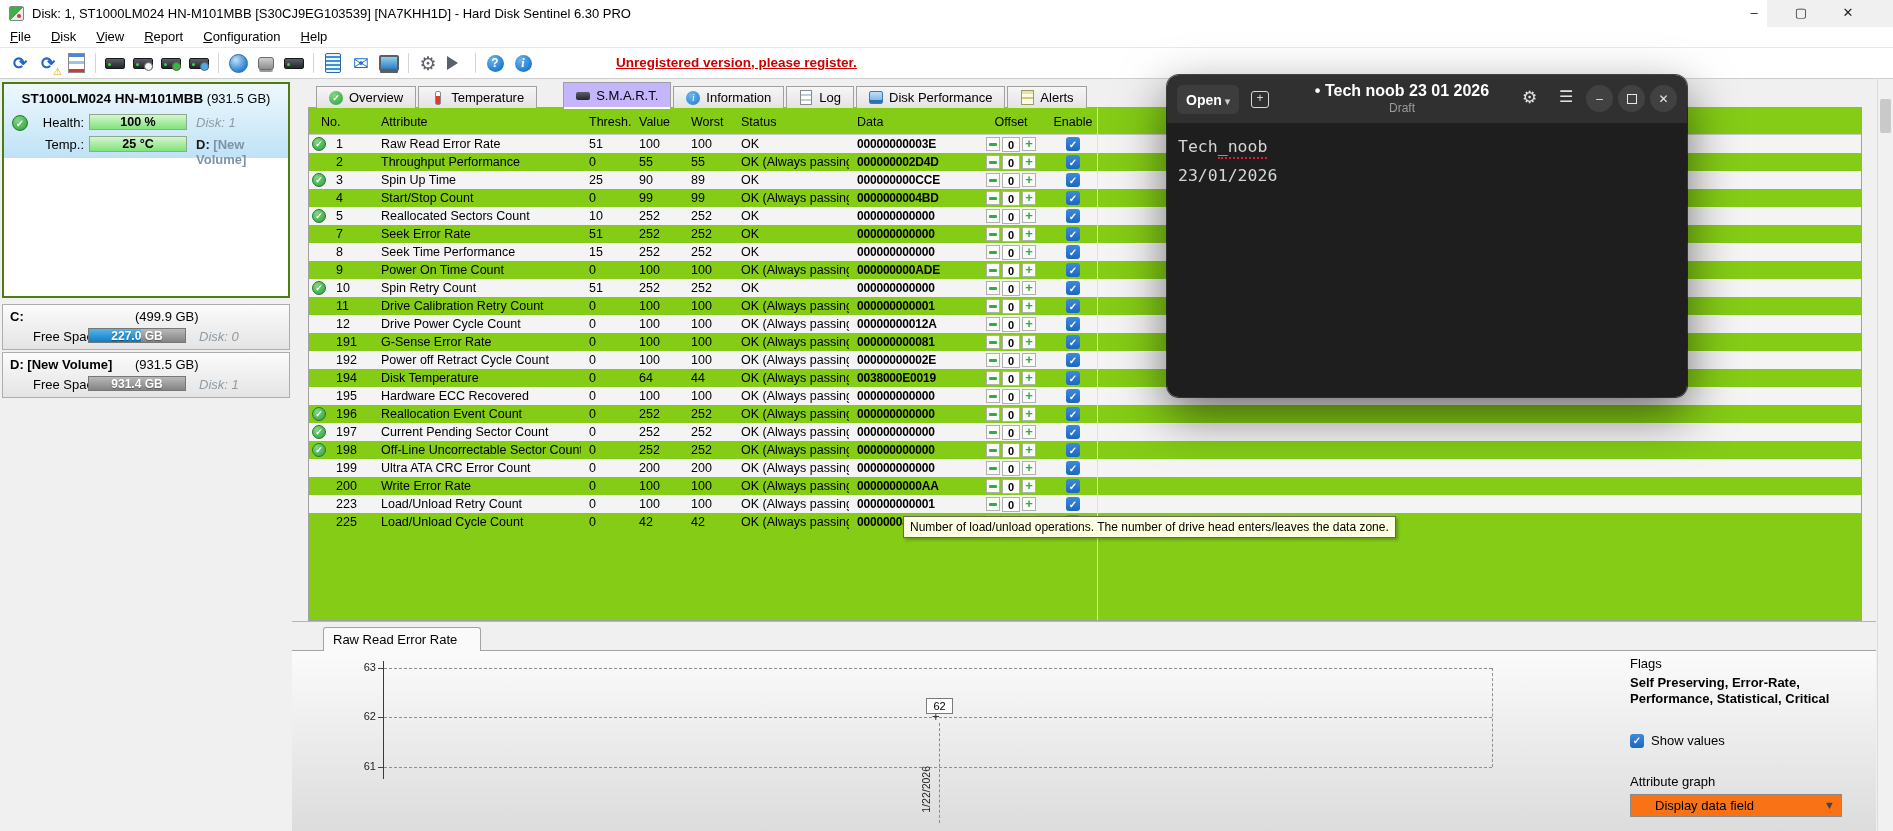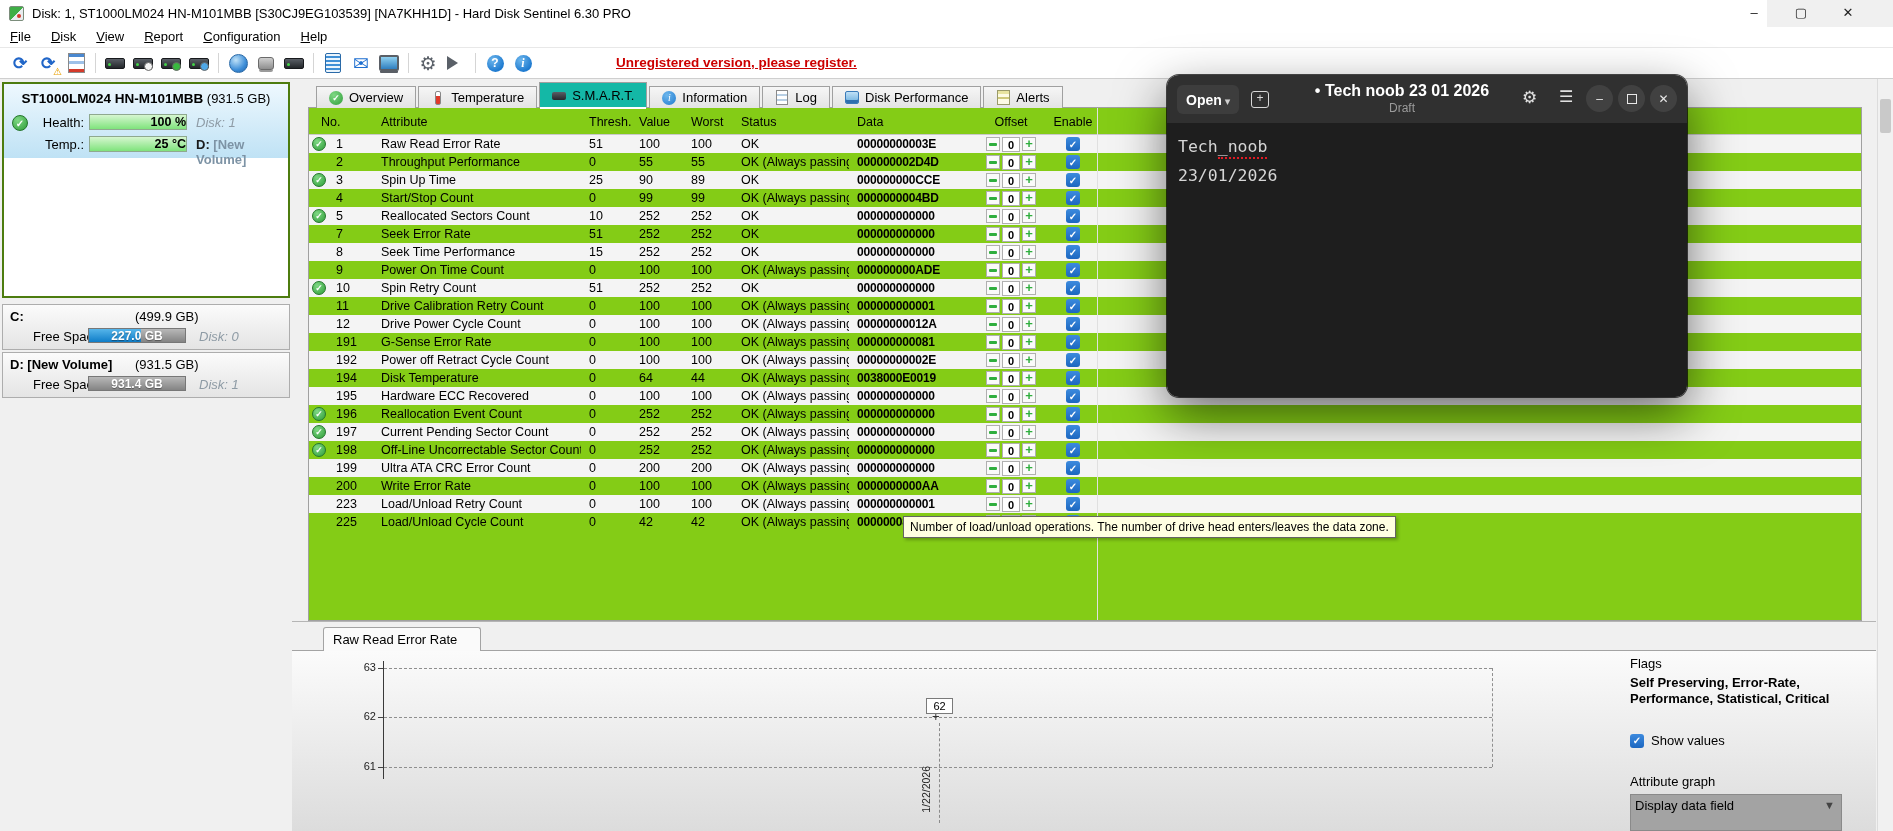--- a/index.html
+++ b/index.html
@@ -51,40 +51,40 @@
   .disk-panel { position:absolute; left:2px; top:82px; width:288px; height:216px; background:#fff; border:2px solid #4d7c0f; }
   .disk-head { position:absolute; left:0; top:0; width:100%; height:74px; background:linear-gradient(#eef8fe,#bfe2f5); }
   .disk-title { position:absolute; top:7px; width:100%; text-align:center; font-size:13px; white-space:nowrap; }
   .disk-title b { font-size:13.5px; }
   .ok-badge { position:absolute; left:8px; top:31px; width:16px; height:16px; border-radius:50%;
     background:radial-gradient(circle at 35% 30%,#7fd884,#2f9e39); border:1px solid #23762b; color:#fff; font-size:10px; font-weight:bold;
     display:flex; align-items:center; justify-content:center; }
   .gauge-row { position:absolute; left:0; width:100%; height:18px; font-size:13px; }
   .gauge-label { position:absolute; left:36px; width:44px; text-align:right; top:2px; }
   .gauge-bar { position:absolute; left:85px; top:1px; width:98px; height:16px; border:1px solid #8fa98f;
-    background:linear-gradient(#d6f6d0,#7fe37c); text-align:right; font-size:12.5px; font-weight:600; line-height:14px; }
+    background:linear-gradient(#d6f6d0,#7fe37c); text-align:center; font-size:12.5px; font-weight:600; line-height:14px; }
   .gauge-note { position:absolute; left:192px; top:2px; font-style:italic; color:#8e9ba5; }
   .gauge-note b { color:#1a1a1a; font-style:normal; }
   .gauge-note .volname { color:#7d93a5; font-style:normal; font-weight:bold; }
 
   .vol-panel { position:absolute; left:2px; width:288px; height:46px; background:linear-gradient(#fbfbfb,#e4e4e4); border:1px solid #adadad; font-size:13px; }
   .vol-name { position:absolute; left:7px; top:4px; font-weight:bold; }
   .vol-size { position:absolute; left:132px; top:4px; }
   .vol-free-label { position:absolute; left:30px; top:24px; }
   .vol-bar { position:absolute; left:85px; top:23px; width:98px; height:15px; border:1px solid #777;
     background:linear-gradient(#b8b8b8,#848484); overflow:hidden; }
   .vol-fill { position:absolute; left:0; top:0; height:100%; background:linear-gradient(#56b5ea,#0f7dc8); }
   .vol-bar-text { position:absolute; width:100%; text-align:center; top:0; color:#fff; font-weight:bold; font-size:12px; line-height:14px; text-shadow:0 1px 1px rgba(0,0,0,.4); }
   .vol-note { position:absolute; left:196px; top:24px; font-style:italic; color:#8e9ba5; }
 
   
   .tabbar { position:absolute; left:316px; top:82px; height:26px; display:flex; align-items:flex-end; z-index:3; }
   .tab { height:22px; display:flex; align-items:center; gap:6px; padding:0 12px; font-size:13px;
     background:linear-gradient(#f6f6f6,#e3e3e3); border:1px solid #a0a0a0; border-bottom:none; margin-right:2px; }
-  .tab.active { height:26px; background:#14b8a6; position:relative; }
+  .tab.active { height:26px; background:#c4b5fd; position:relative;margin-left:24px; }
   .tab.active::after { content:""; position:absolute; left:0; right:0; bottom:-1px; height:2px; background:#fff; }
   .tabicon { width:14px; height:14px; display:inline-flex; align-items:center; justify-content:center; }
   .overview-check-icon { border-radius:50%; background:radial-gradient(circle at 35% 30%,#7fd884,#2f9e39); color:#fff; font-size:9px; font-weight:bold; }
   .overview-check-icon::before { content:"✓"; }
   .thermometer-icon::before { content:""; width:4px; height:12px; background:linear-gradient(#fff 0 30%, #e03a2a 30%); border:1px solid #888; border-radius:2px; display:block; }
   .disk-tab-icon::before { content:""; width:14px; height:8px; background:linear-gradient(#5a5f66,#24272b); border-radius:2px; display:block; }
   .info-tab-icon { border-radius:50%; background:radial-gradient(circle at 35% 30%,#6db6ec,#1f7bd0); color:#fff; font-size:10px; font-style:italic; font-family:"Liberation Serif",serif; }
   .info-tab-icon::before { content:"i"; }
   .log-icon::before { content:""; width:10px; height:13px; background:#fff; border:1px solid #8a8a8a;
     box-shadow:inset 0 3px 0 #fff, inset 0 5px 0 #b8cfe4, inset 0 8px 0 #fff, inset 0 10px 0 #b8cfe4; display:block; }
@@ -139,21 +139,21 @@
     font-size:11px; text-align:center; line-height:14px; z-index:2; }
   .droplin { position:absolute; left:939px; top:723px; height:100px; width:0; border-left:1px dashed #8a8a8a; }
   .xdate { position:absolute; left:920px; top:766px; font-size:10.5px; color:#222;
     writing-mode:vertical-rl; transform:rotate(180deg); }
 
   .flags-panel { position:absolute; left:1630px; top:656px; width:232px; font-size:13px; }
   .flags-title { margin-bottom:4px; }
   .flags-value { font-weight:bold; line-height:16px; margin-bottom:26px; }
   .showvals { display:flex; align-items:center; gap:7px; margin-bottom:26px; }
   .attr-graph-label { margin-bottom:5px; }
-  .combo { width:212px; height:37px; background:#a3a3a3; border:1px solid #8a8a8a; position:relative; font-size:13px; line-height:21px; padding-left:4px; }
+  .combo { width:212px; height:23px; background:#f97316; border:1px solid #8a8a8a; position:relative; font-size:13px; line-height:21px; padding-left:24px; }
   .combo .chev { position:absolute; right:6px; top:0; color:#444; font-size:11px; }
 
   
   .scrollbar { position:absolute; left:1877px; top:79px; width:16px; height:752px; background:#f1f1f1; border-left:1px solid #dcdcdc; }
   .scroll-thumb { position:absolute; left:2px; top:20px; width:11px; height:34px; background:#c9c9c9; border-radius:2px; }
 
   
   .editor { position:absolute; left:1167px; top:75px; width:520px; height:322px; border-radius:12px; overflow:hidden; z-index:50;
     box-shadow:0 18px 50px rgba(0,0,0,.55), 0 0 0 1px rgba(0,0,0,.7); }
   .ed-header { position:absolute; left:0; top:0; width:100%; height:48px; background:#303030; }

